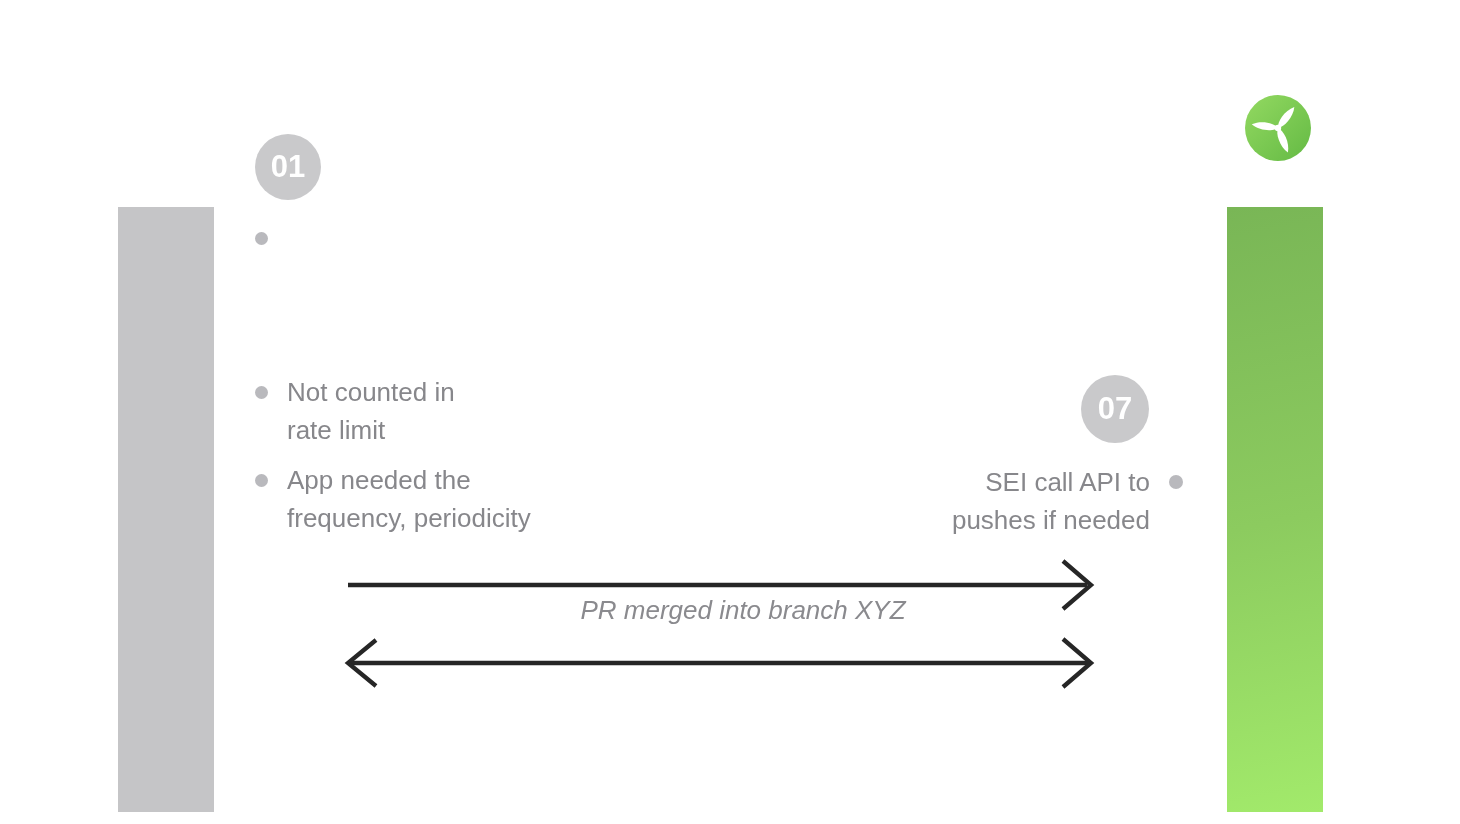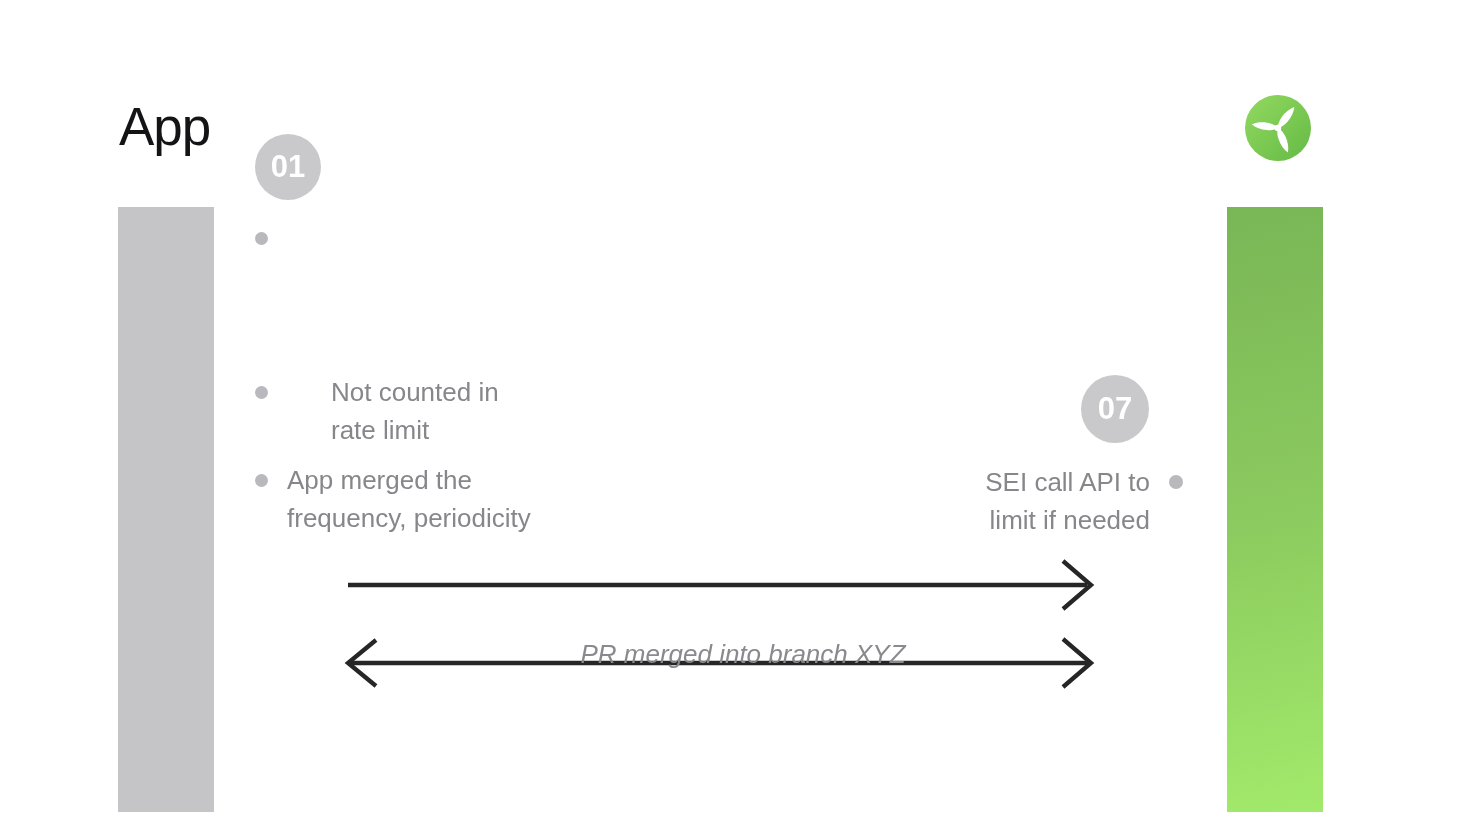--- a/index.html
+++ b/index.html
@@ -101,21 +101,21 @@
     flex: 0 0 auto;
   }
   .note .note-text {
     margin-left: 19px;
     font-size: 26px;
     line-height: 38px;
     color: var(--note-text);
     white-space: pre-line;
   }
   .note.note-1 { top: 219px; }
-  .note.note-2 { top: 373px; gap: 44px; }
+  .note.note-2 { top: 373px; }
   .note.note-3 { top: 461px; }
 
   .sei-note {
     position: absolute;
     left: 850px;
     top: 463px;
     width: 300px;
     text-align: right;
     font-size: 26px;
     line-height: 38px;
@@ -147,31 +147,29 @@
 
   .arrow-label {
     position: absolute;
     left: 398px;
     width: 690px;
     text-align: center;
     font-size: 26px;
     line-height: 30px;
     font-style: italic;
     color: var(--arrow-label);
-    margin-top: 44px;
   }
   .arrow-label.label-1 { top: 595px; }
   .arrow-label.label-2 { top: 678px; }
 </style>
 </head>
 <body>
 
 <div class="canvas">
 
-  <div class="page-title">App</div>
 
   <div class="lane-bar-gray"></div>
   <div class="lane-bar-green"></div>
 
   <div class="logo">
     <svg viewBox="0 0 66 66">
       <g fill="#ffffff">
         <path transform="rotate(38 33 33)" d="M33 33 C28.6 28.5, 27.4 15.5, 33 6.5 C38.6 15.5, 37.4 28.5, 33 33 Z"></path>
         <path transform="rotate(158 33 33)" d="M33 33 C28.6 28.5, 27.4 15.5, 33 6.5 C38.6 15.5, 37.4 28.5, 33 33 Z"></path>
         <path transform="rotate(278 33 33)" d="M33 33 C28.6 28.5, 27.4 15.5, 33 6.5 C38.6 15.5, 37.4 28.5, 33 33 Z"></path>
@@ -190,26 +188,26 @@
   <div class="note note-1">
     <span class="dot"></span>
   </div>
   <div class="note note-2">
     <span class="dot"></span>
     <span class="note-text">Not counted in
 rate limit</span>
   </div>
   <div class="note note-3">
     <span class="dot"></span>
-    <span class="note-text">App merged the
+    <span class="note-text">App needed the
 frequency, periodicity</span>
   </div>
 
   <div class="sei-note">SEI call API to
-limit if needed</div>
+pushes if needed</div>
   <span class="sei-dot"></span>
 
   <svg class="arrows-svg" viewBox="0 0 1460 824">
     <g>
       <line class="stroke" x1="348" y1="585" x2="1087" y2="585"></line>
       <polyline class="stroke" points="1063,561 1091,585 1063,609"></polyline>
     </g>
     <g>
       <line class="stroke" x1="351" y1="663" x2="1088" y2="663"></line>
       <polyline class="stroke" points="1063,639 1091,663 1063,687"></polyline>

